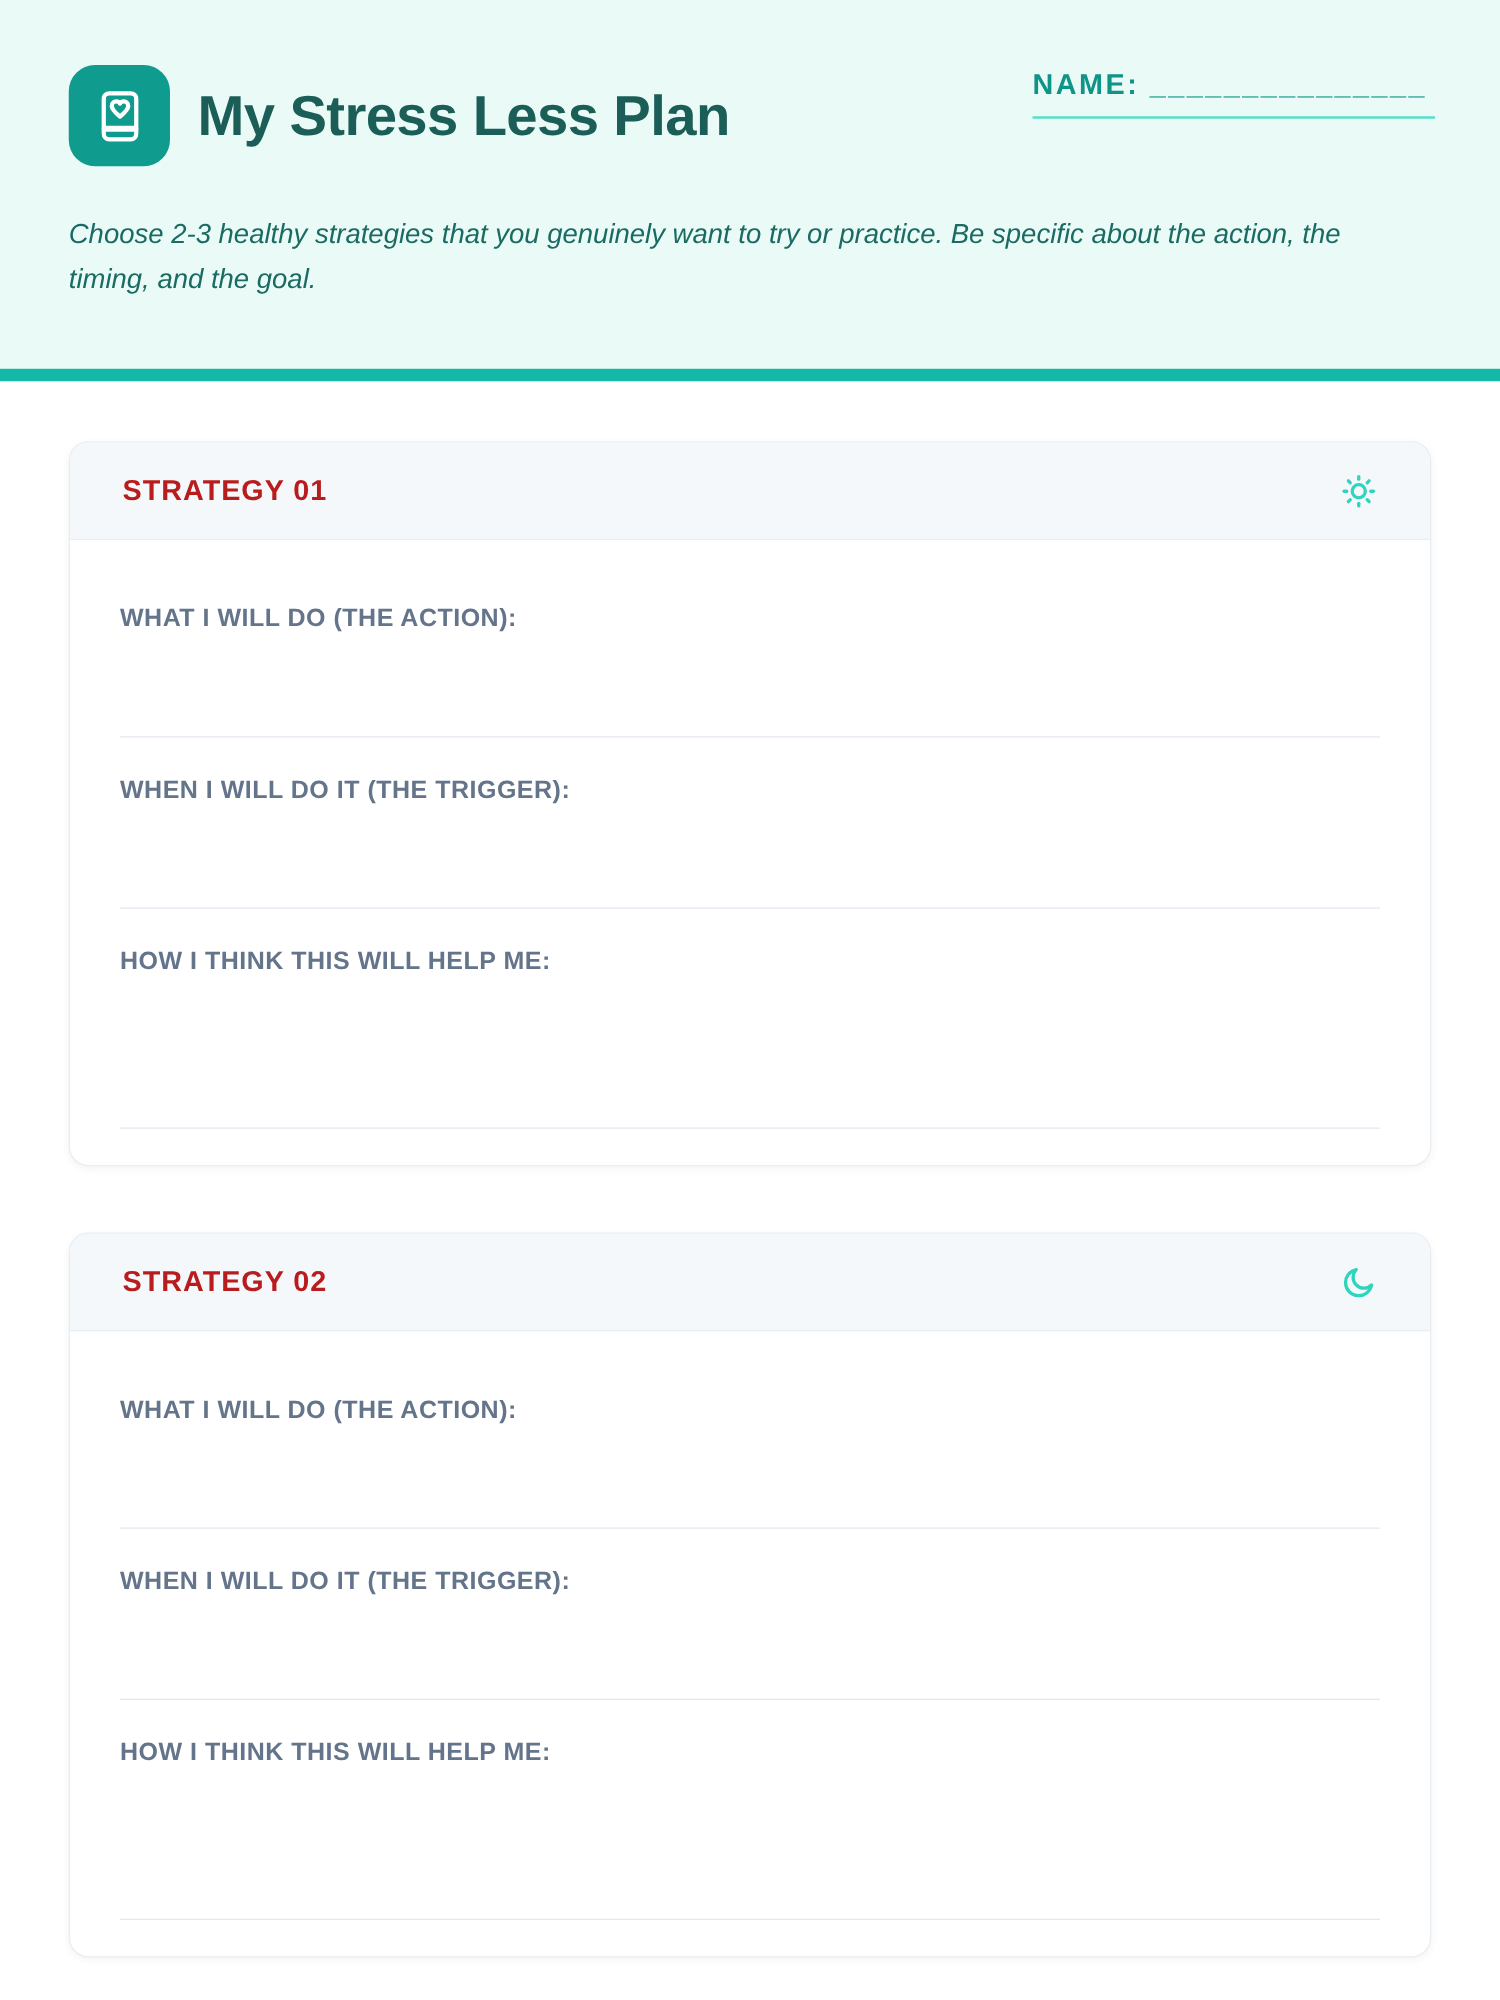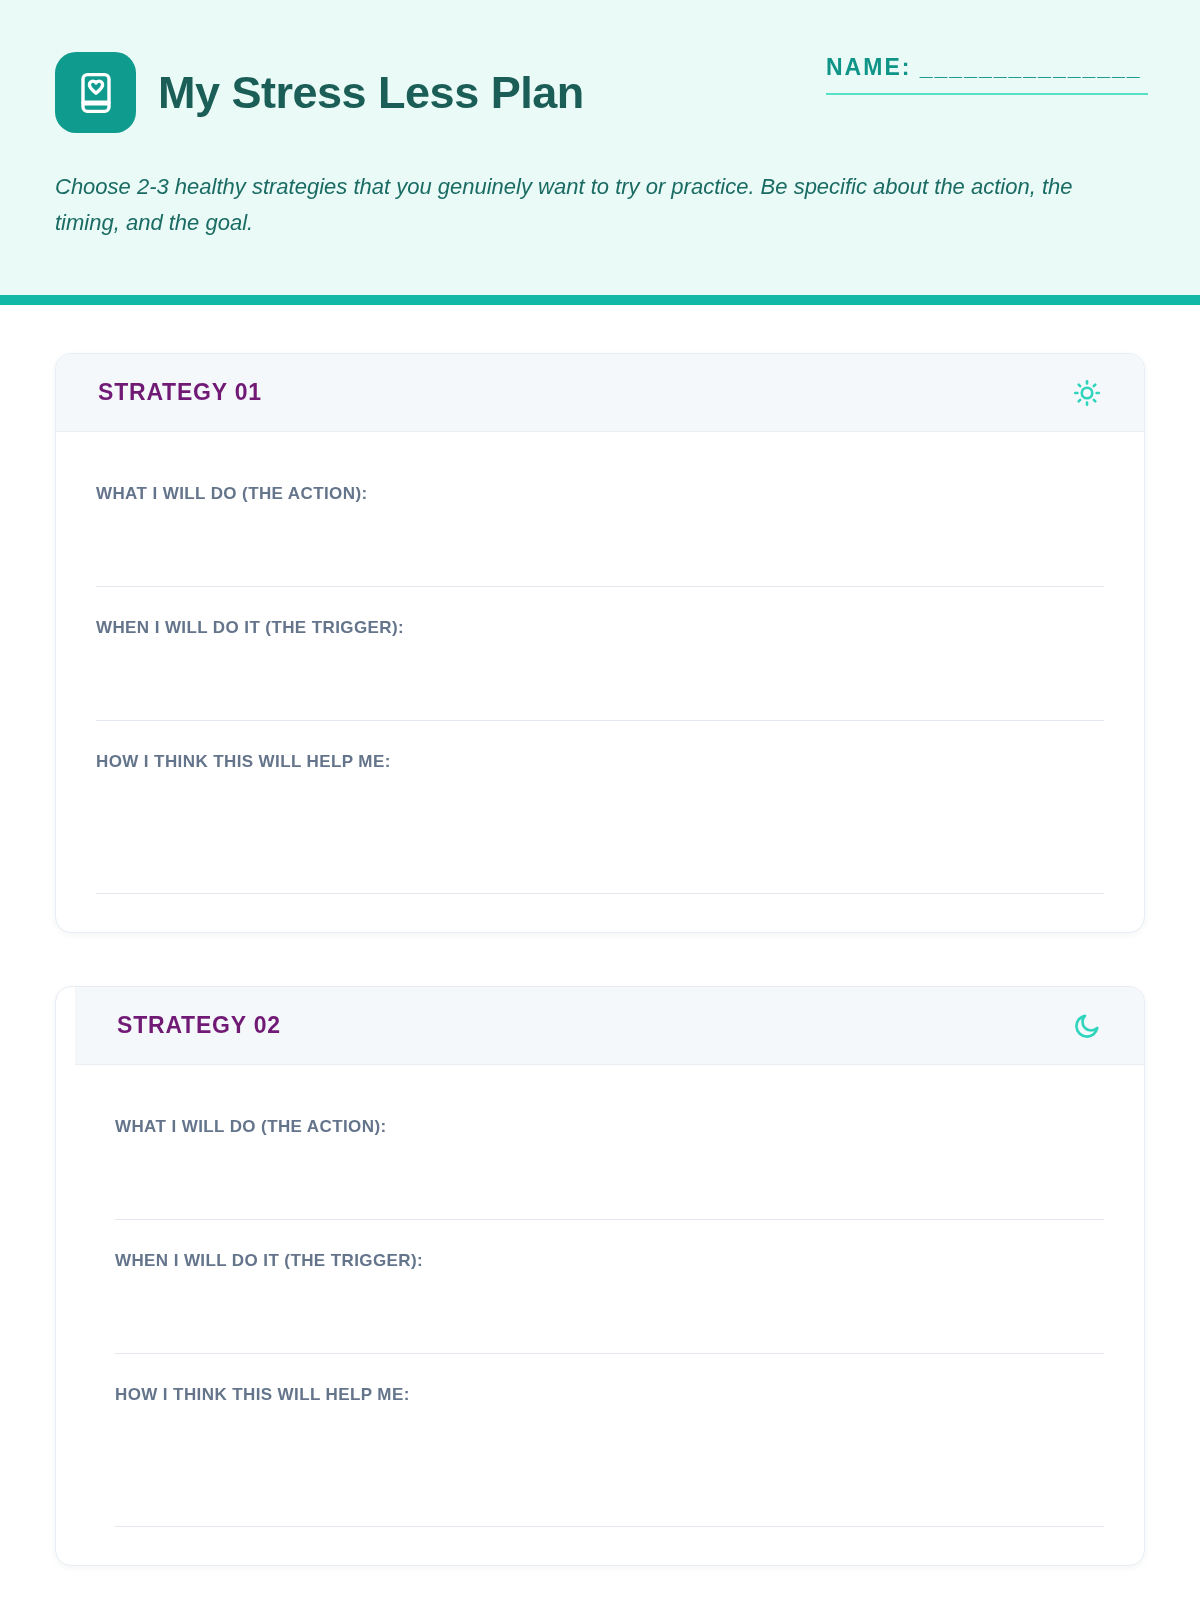--- a/index.html
+++ b/index.html
@@ -35,28 +35,28 @@
   .name-blank{letter-spacing:2px;}
   .intro{margin-top:36px;max-width:1052px;font-size:22px;font-style:italic;
     color:var(--intro);line-height:1.62;}
   .accent-bar{height:10px;background:var(--accent);width:100%;}
 
   
   main{padding:0 55px;}
   .card{border:1px solid var(--card-border);border-radius:16px;background:#ffffff;
     box-shadow:0 2px 6px rgba(30,60,80,0.05);overflow:hidden;}
   .card-1{margin-top:48px;height:580px;}
-  .card-2{margin-top:53px;height:580px;padding-left:19px;}
+  .card-2{margin-top:53px;height:580px;}
   .card-header{height:78px;background:var(--card-header);border-bottom:1px solid #e9eef3;
     display:flex;align-items:center;justify-content:space-between;padding:0 42px;}
-  .card-title{font-size:23px;font-weight:bold;color:#701a75;letter-spacing:0.8px;}
+  .card-title{font-size:23px;font-weight:bold;color:#b91c1c;letter-spacing:0.8px;}
   .card-icon{display:flex;align-items:center;}
   .card-icon svg{width:30px;height:30px;}
   .card-body{padding:0 40px;}
-  .field-label{font-size:17px;font-weight:bold;color:var(--label);letter-spacing:0.4px;}
+  .field-label{font-size:20px;font-weight:bold;color:var(--label);letter-spacing:0.4px;}
   .fl-1{margin-top:52px;}
   .fl-2,.fl-3{margin-top:31px;}
   .answer{border-bottom:1px solid var(--field-line);}
   .answer-short{height:83px;}
   .answer-tall{height:122px;}
 </style>
 </head>
 <body>
 
 <div class="page">

